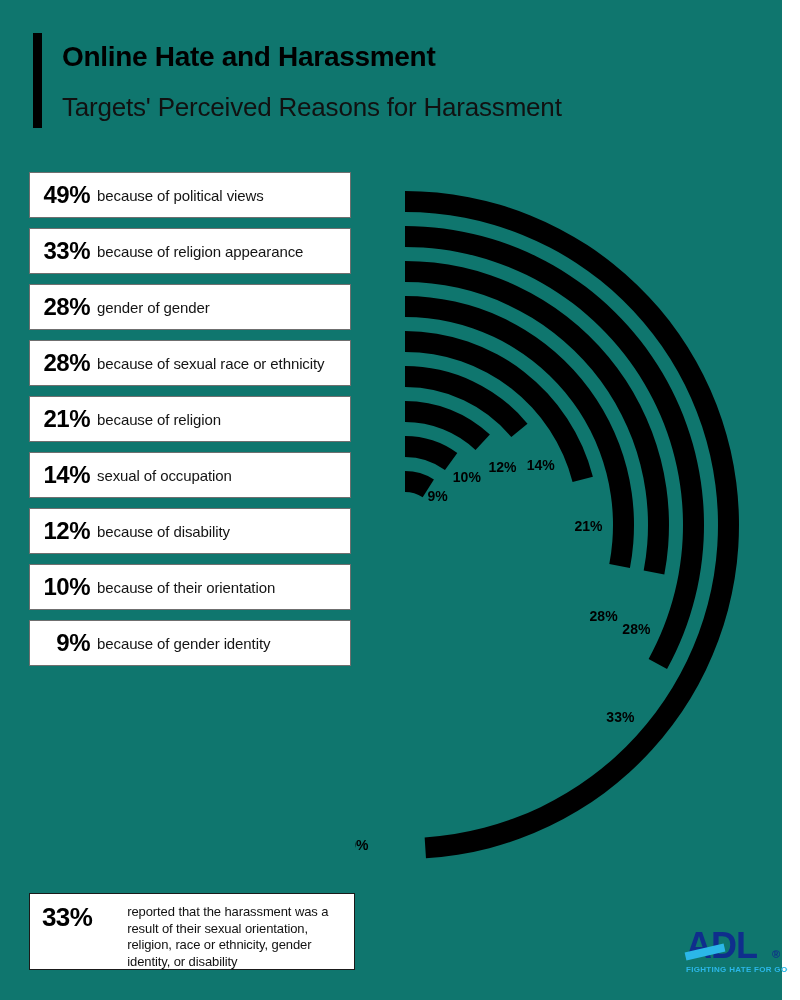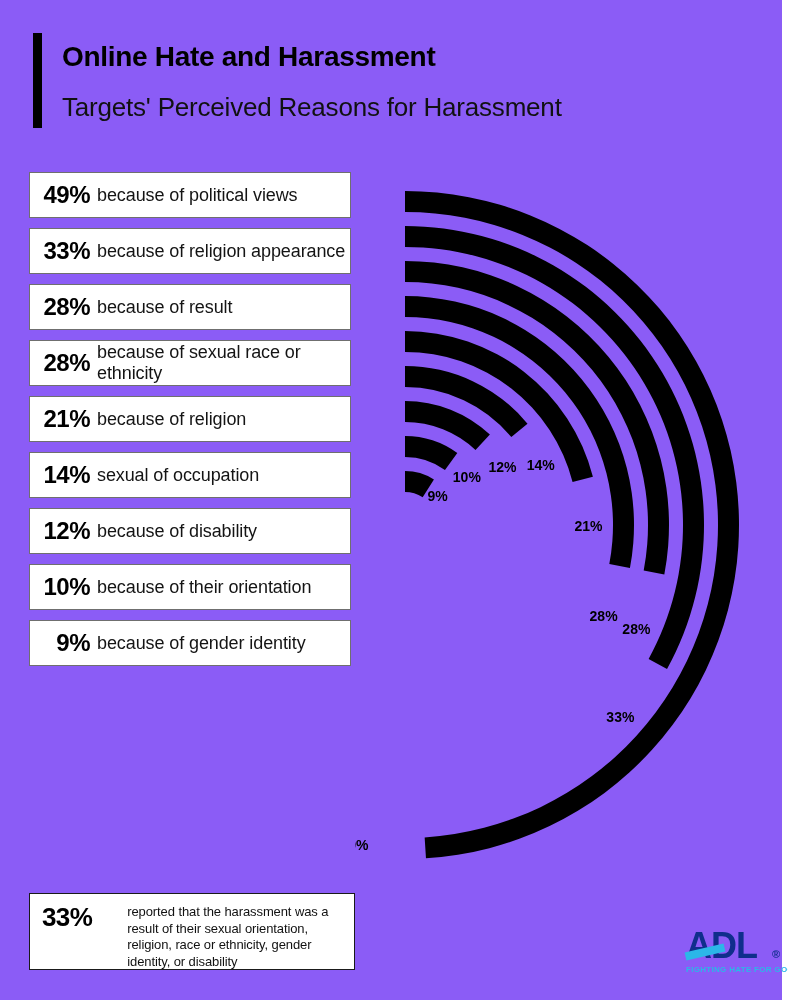--- a/index.html
+++ b/index.html
@@ -11,21 +11,21 @@
     background: #ffffff;
     font-family: "Liberation Sans", sans-serif;
     color: #111111;
     overflow: hidden;
   }
 
   #page {
     position: relative;
     width: 782px;
     height: 1000px;
-    background: #8b5cf6;
+    background: #0f766e;
   }
 
   
   #header {
     position: absolute;
     left: 33px;
     top: 33px;
     width: 700px;
     height: 95px;
     display: flex;
@@ -90,21 +90,21 @@
     width: 64px;
     text-align: right;
     padding-right: 4px;
     font-size: 24px;
     font-weight: bold;
     letter-spacing: -0.5px;
     color: #000000;
     flex: 0 0 64px;
   }
   .legend-label {
-    font-size: 18px;
+    font-size: 15px;
     color: #141414;
     letter-spacing: -0.1px;
     padding-left: 3px;
   }
 
   
   #chart {
     position: absolute;
     left: 355px;
     top: 150px;
@@ -188,21 +188,21 @@
       <div class="legend-row">
         <div class="legend-pct">49%</div>
         <div class="legend-label">because of political views</div>
       </div>
       <div class="legend-row">
         <div class="legend-pct">33%</div>
         <div class="legend-label">because of religion appearance</div>
       </div>
       <div class="legend-row">
         <div class="legend-pct">28%</div>
-        <div class="legend-label">because of result</div>
+        <div class="legend-label">gender of gender</div>
       </div>
       <div class="legend-row">
         <div class="legend-pct">28%</div>
         <div class="legend-label">because of sexual race or ethnicity</div>
       </div>
       <div class="legend-row">
         <div class="legend-pct">21%</div>
         <div class="legend-label">because of religion</div>
       </div>
       <div class="legend-row">

